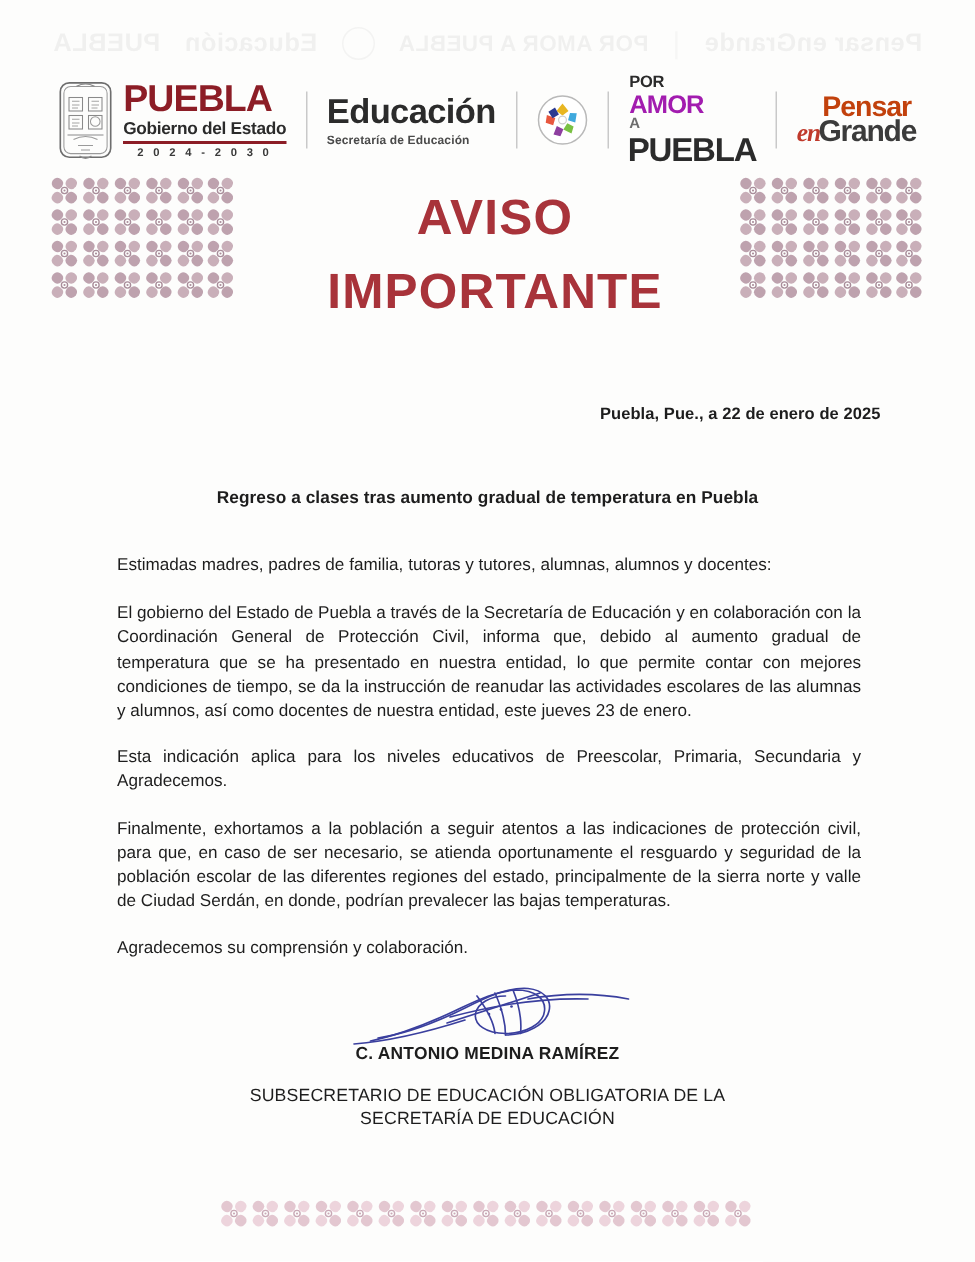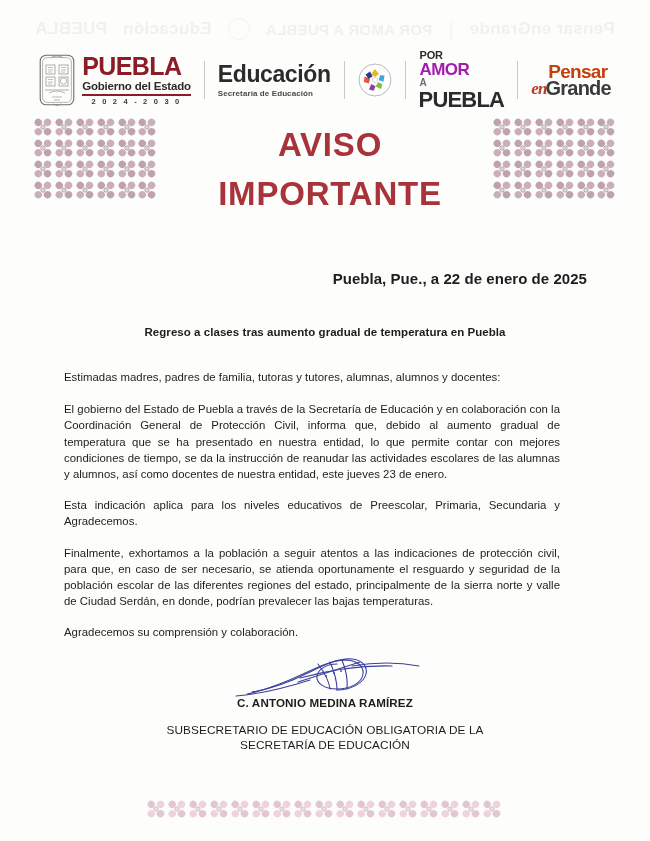--- a/index.html
+++ b/index.html
@@ -194,41 +194,41 @@
     letter-spacing: 0.8px;
     line-height: 1.15;
     margin-top: 11px;
   }
 
   
   .datestamp {
     position: absolute;
     top: 270px;
     right: 63px;
-    font-size: 15px;
+    font-size: 11px;
     font-weight: bold;
     color: #1d1d1d;
     letter-spacing: 0.05px;
   }
   .subject {
     position: absolute;
     top: 326px;
     left: 0;
     width: 650px;
     text-align: center;
     font-size: 11.5px;
     font-weight: bold;
     color: #1d1d1d;
     letter-spacing: 0.05px;
   }
 
   .body-col {
     position: absolute;
     top: 369px;
-    left: 64px;
+    left: 78px;
     width: 496px;
   }
   .para {
     font-size: 11.4px;
     line-height: 16.2px;
     color: #1d1d1d;
     text-align: justify;
     margin: 0 0 15px 0;
     letter-spacing: 0.01px;
   }

